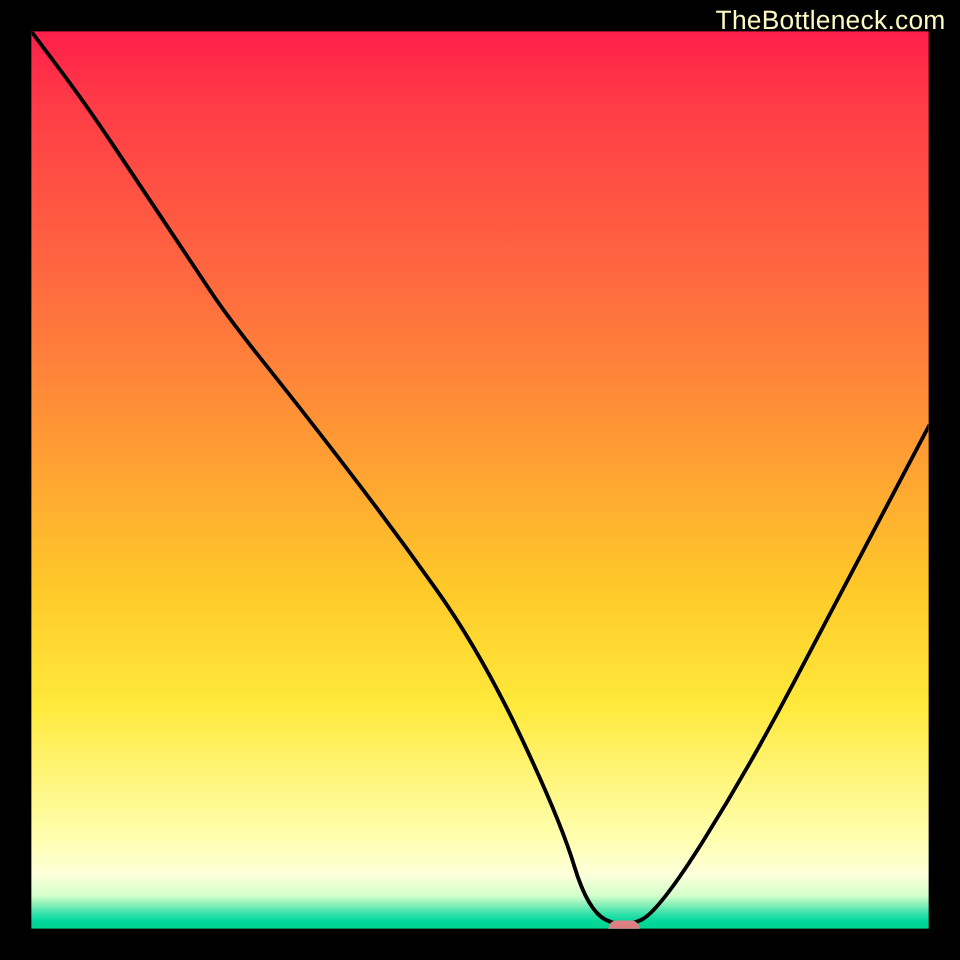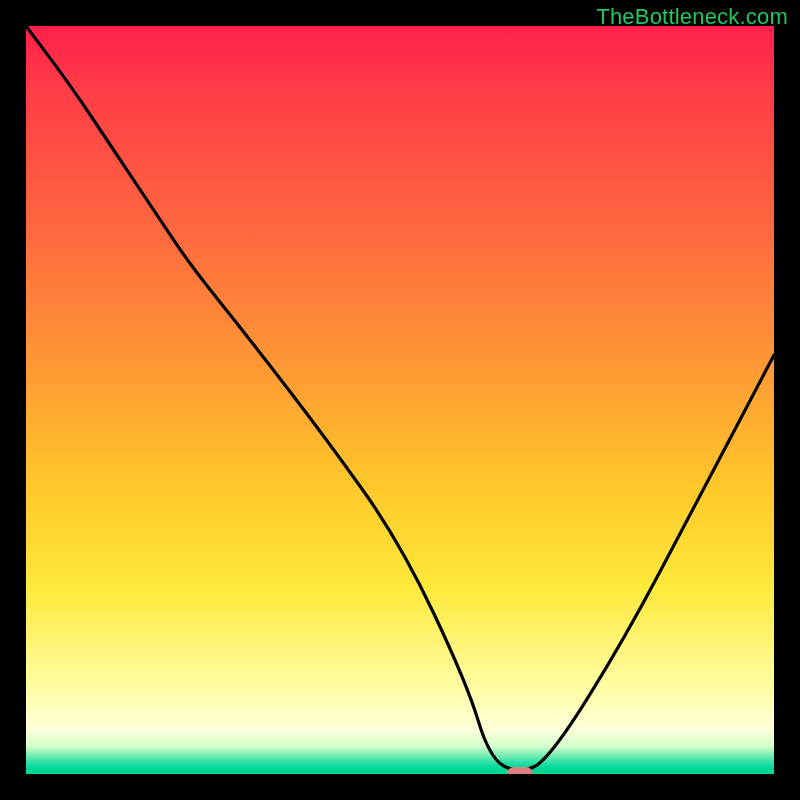--- a/index.html
+++ b/index.html
@@ -14,21 +14,21 @@
   .frame {
     position: relative;
     width: 800px;
     height: 800px;
     background: #000000;
   }
   .watermark {
     position: absolute;
     top: 4px;
     right: 12px;
-    color: #22c55e;
+    color: #fef9c3;
     font-size: 22px;
     letter-spacing: 0.2px;
     font-weight: 400;
     font-family: Arial, Helvetica, sans-serif;
   }
   
   .plot {
     position: absolute;
     left: 26px;
     top: 26px;

